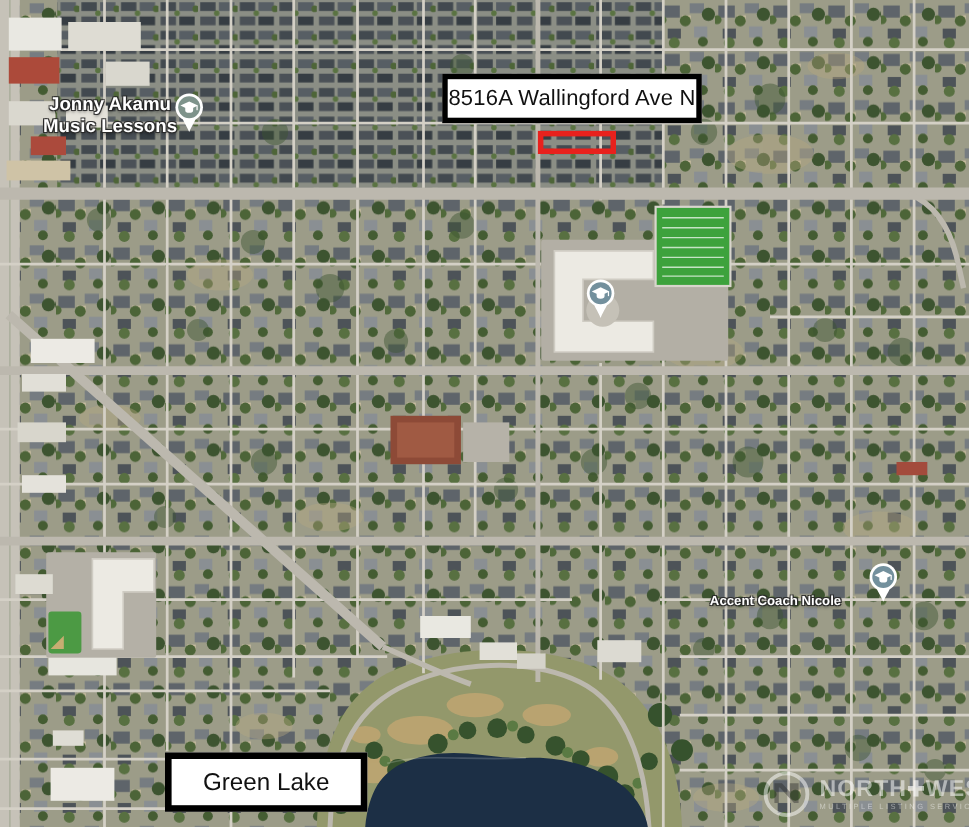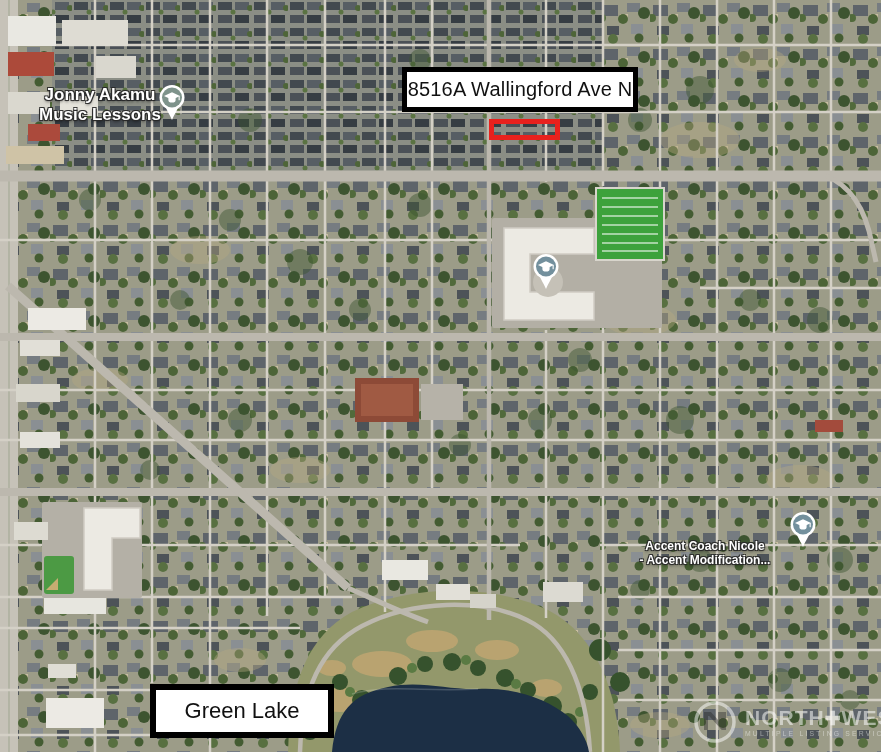--- a/index.html
+++ b/index.html
@@ -264,21 +264,20 @@
       <rect x="21.6" y="13" width="1.1" height="4.2"></rect>
     </g>
   </svg>
 
   <div class="poi-label" id="poi-jonny">
     <span>Jonny Akamu</span>
     <span>Music Lessons</span>
   </div>
   <div class="poi-label" id="poi-accent">
     <span>Accent Coach Nicole</span>
-    <span>- Accent Modification...</span>
   </div>
 
   <div class="callout" id="address-box">
     <span>8516A Wallingford Ave N</span>
   </div>
 
   <div id="property-highlight" style="border-color: rgb(232, 33, 29);"></div>
 
   <div class="callout" id="lake-box">
     <span>Green Lake</span>

